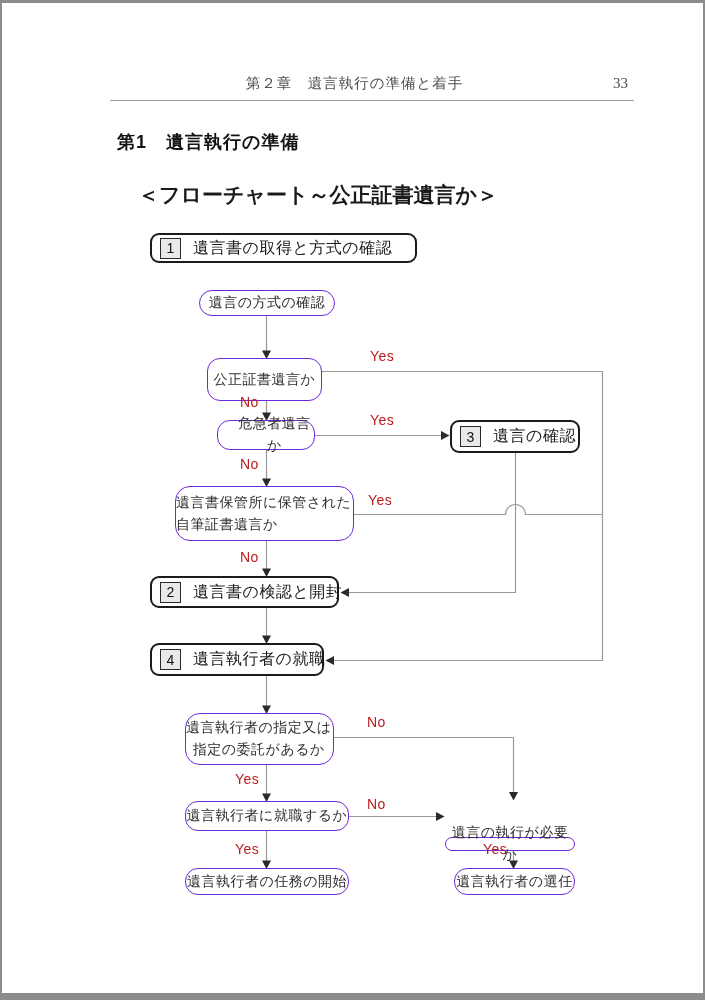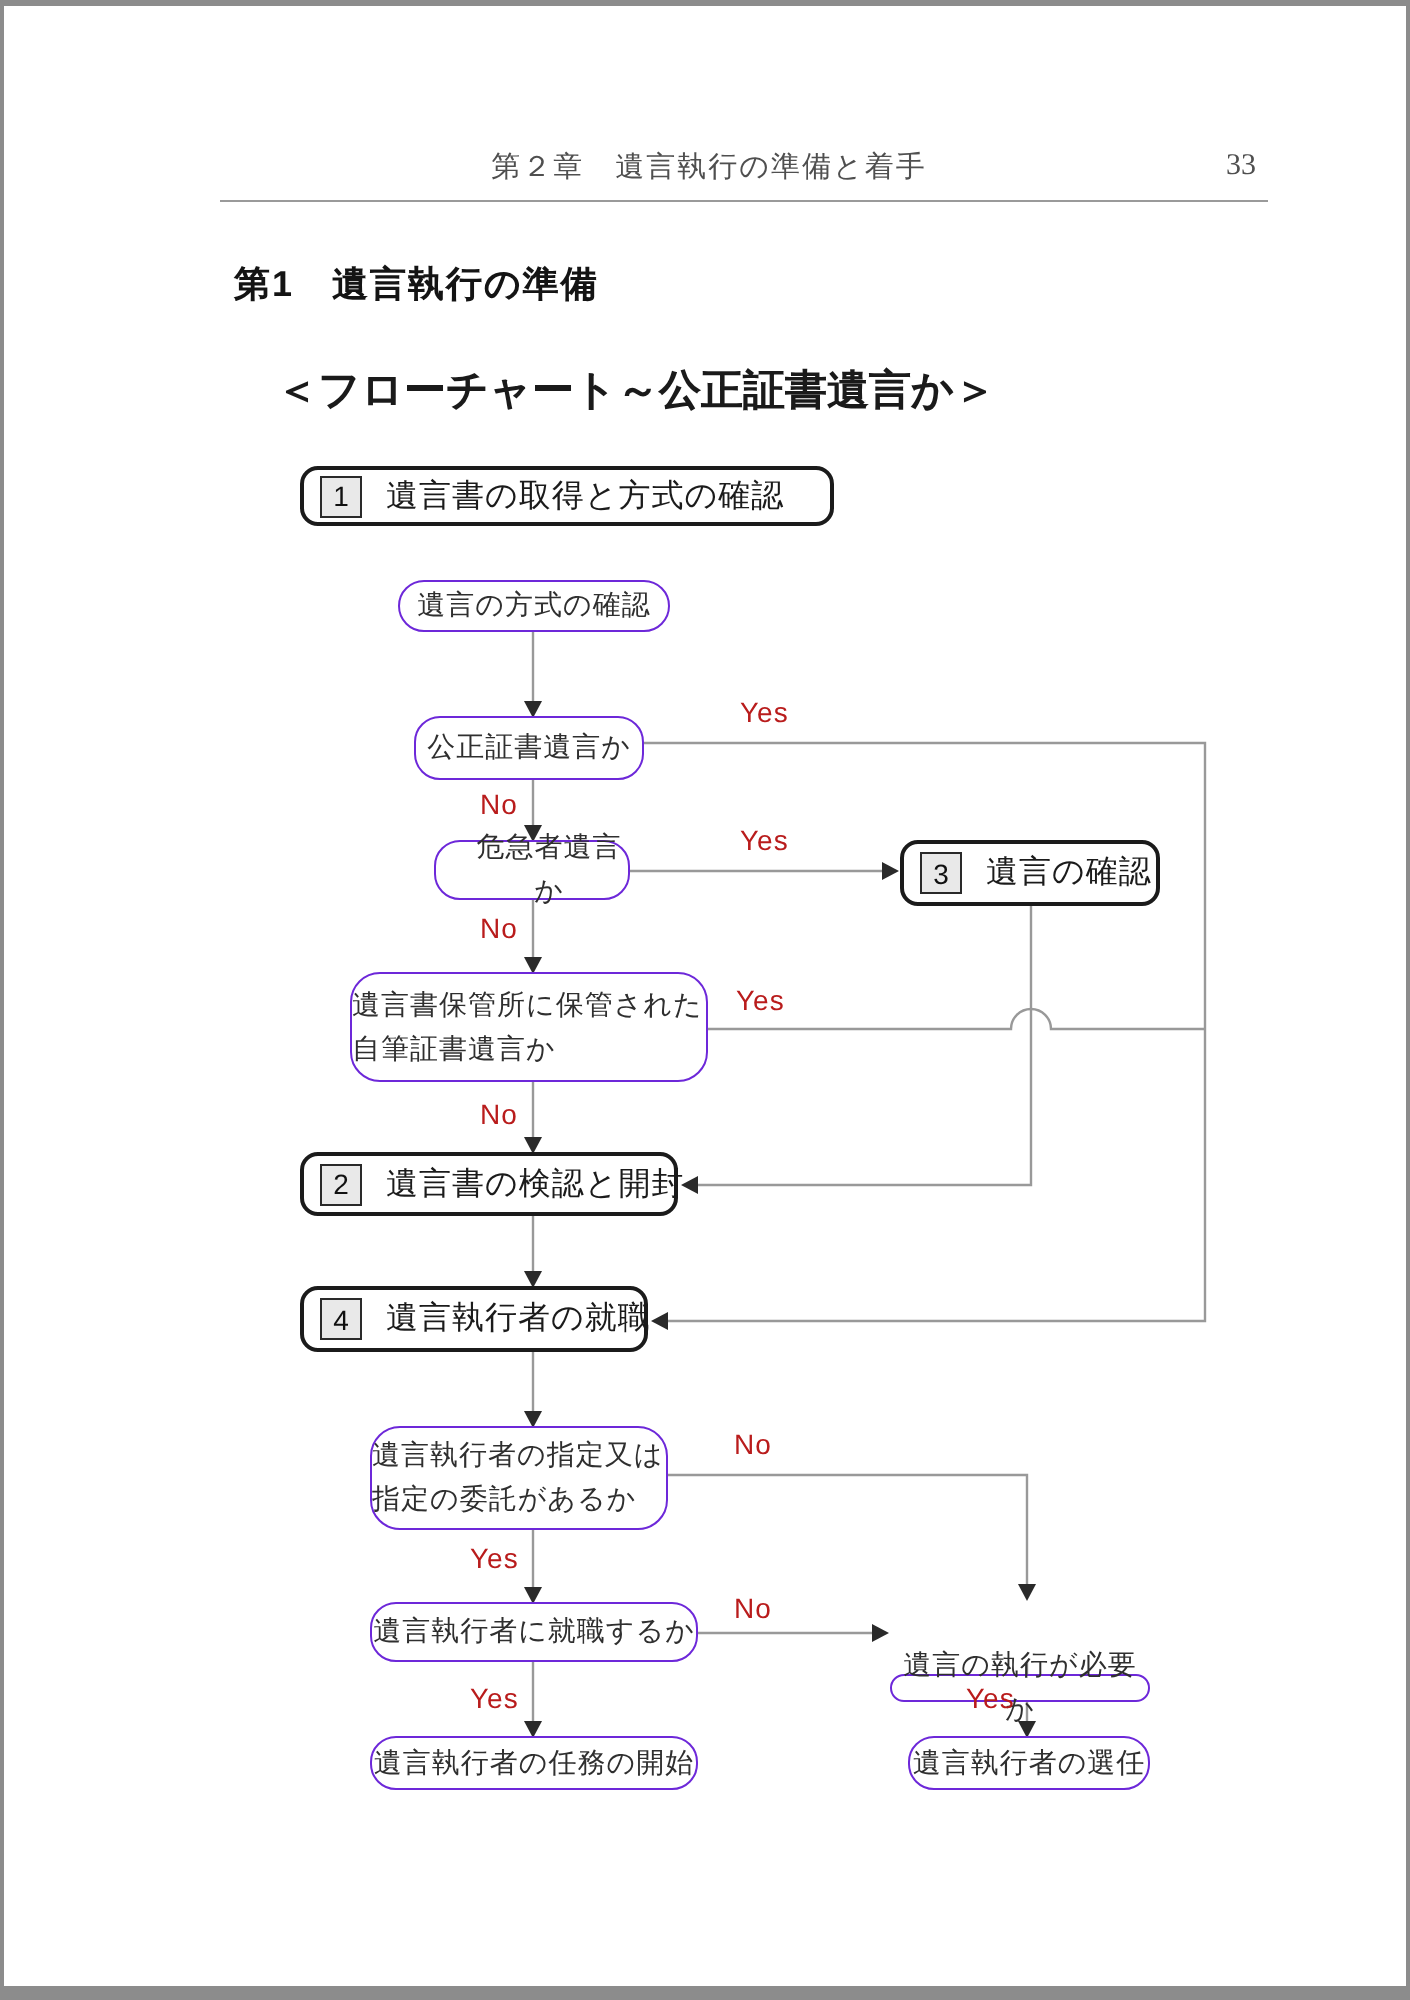--- a/index.html
+++ b/index.html
@@ -171,32 +171,32 @@
     <span class="nlabel">遺言書の検認と開封</span>
   </div>
 
   <div class="nbox" style="left:148px; top:640px; width:174px; height:33px;">
     <span class="num">4</span>
     <span class="nlabel">遺言執行者の就職</span>
   </div>
 
   <div class="qbox" style="left:197px; top:287px; width:136px; height:26px;">遺言の方式の確認</div>
 
-  <div class="qbox" style="left:205px; top:355px; width:115px; height:32px;">公正証書遺言か</div>
+  <div class="qbox" style="left:205px; top:355px; width:115px; height:43px;">公正証書遺言か</div>
 
   <div class="qbox" style="left:215px; top:417px; width:98px; height:30px;padding-left:17px;">危急者遺言か</div>
 
   <div class="qbox two-line" style="left:173px; top:483px; width:179px; height:55px;">
     <span class="lines">
       <span>遺言書保管所に保管された</span>
       <span>自筆証書遺言か</span>
     </span>
   </div>
 
-  <div class="qbox two-line" style="left:183px; top:710px; width:149px; height:52px;">
+  <div class="qbox two-line" style="left:183px; top:710px; width:149px; height:52px;text-align:center;">
     <span class="lines">
       <span>遺言執行者の指定又は</span>
       <span>指定の委託があるか</span>
     </span>
   </div>
 
   <div class="qbox" style="left:183px; top:798px; width:164px; height:30px;">遺言執行者に就職するか</div>
 
   <div class="qbox" style="left:183px; top:865px; width:164px; height:27px;">遺言執行者の任務の開始</div>
 

